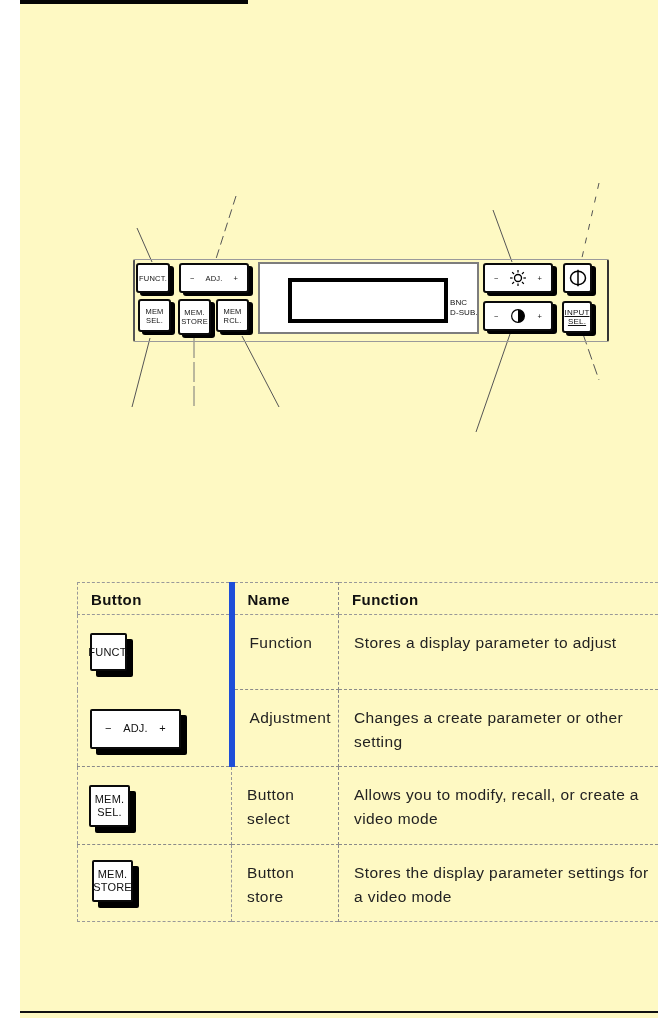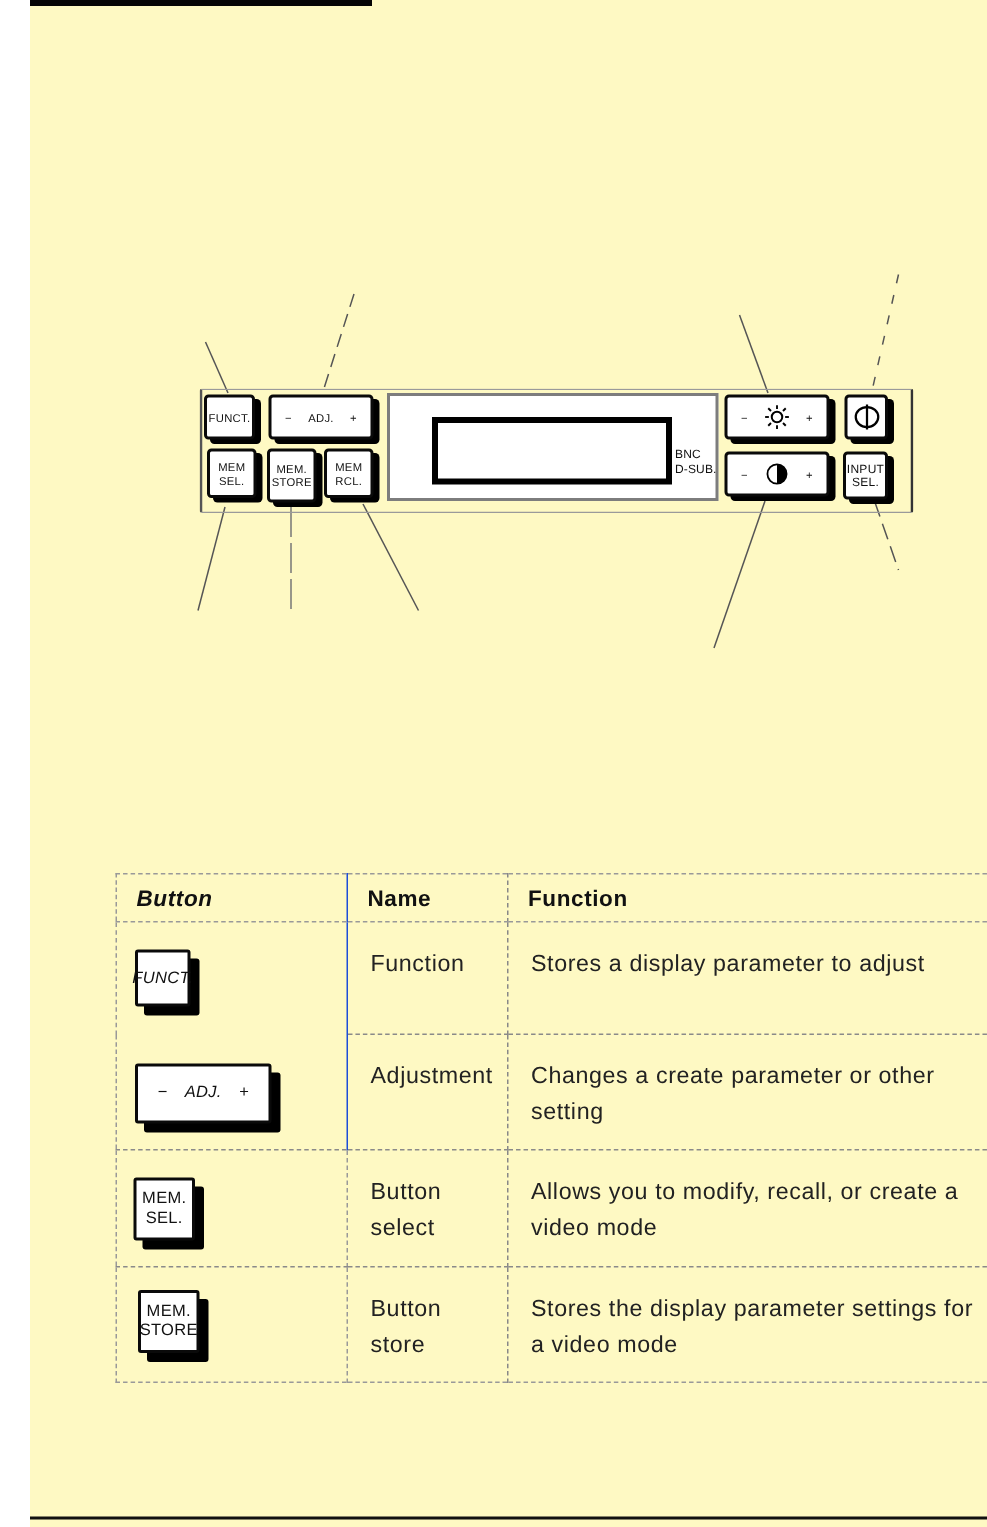--- a/index.html
+++ b/index.html
@@ -50,21 +50,21 @@
   table.spec col.c-name{width:107px;}
   table.spec col.c-function{width:329px;}
   table.spec th{
     font-size:15px;font-weight:bold;text-align:left;color:#111;
     padding:8px 0 6px 13px;border-bottom:1px dashed #999;height:31px;box-sizing:border-box;
   }
   table.spec td{
     vertical-align:top;padding:16px 8px 0 15px;line-height:24px;box-sizing:border-box;
   }
   td.btn-cell{position:relative;padding:0;}
-  .sep1-solid{border-right:1px solid #1d4ed8;font-style:italic;}
+  .sep1-solid{border-right:6px solid #1d4ed8;}
   .sep1-dash{border-right:1px dashed #999;}
   .sep2{border-right:1px dashed #888;}
   .row-div{border-bottom:1px dashed #8a8a8a;}
   tr.r1{height:75px;} tr.r2{height:77px;} tr.r3{height:78px;} tr.r4{height:77px;}
 
   .tbtn{
     background:#fff;border:2px solid #0a0a0a;border-radius:2px;
     box-shadow:6px 6px 0 #000;box-sizing:border-box;
     display:flex;align-items:center;justify-content:center;
     font-size:11px;letter-spacing:0.2px;color:#111;text-align:center;line-height:13px;
@@ -160,21 +160,21 @@
     <span>+</span>
   </div>
 
   <div class="pbtn" style="left:543px;top:263px;width:29px;height:30px;">
     <svg class="icon" width="22" height="20" viewBox="0 0 26 24">
       <ellipse cx="13" cy="12" rx="9" ry="8" fill="none" stroke="#000" stroke-width="1.8"></ellipse>
       <line x1="13" y1="2" x2="13" y2="22" stroke="#000" stroke-width="1.8"></line>
     </svg>
   </div>
 
-  <div class="pbtn" style="left:542px;top:301px;width:30px;height:32px;font-size:8px;">
+  <div class="pbtn" style="left:542px;top:301px;width:30px;height:32px;font-size:8px;text-decoration:underline;">
     <span class="stack">
       <span>INPUT</span>
       <span>SEL.</span>
     </span>
   </div>
 
   <table class="spec">
     <colgroup>
         <col class="c-button">
         <col class="c-name">

